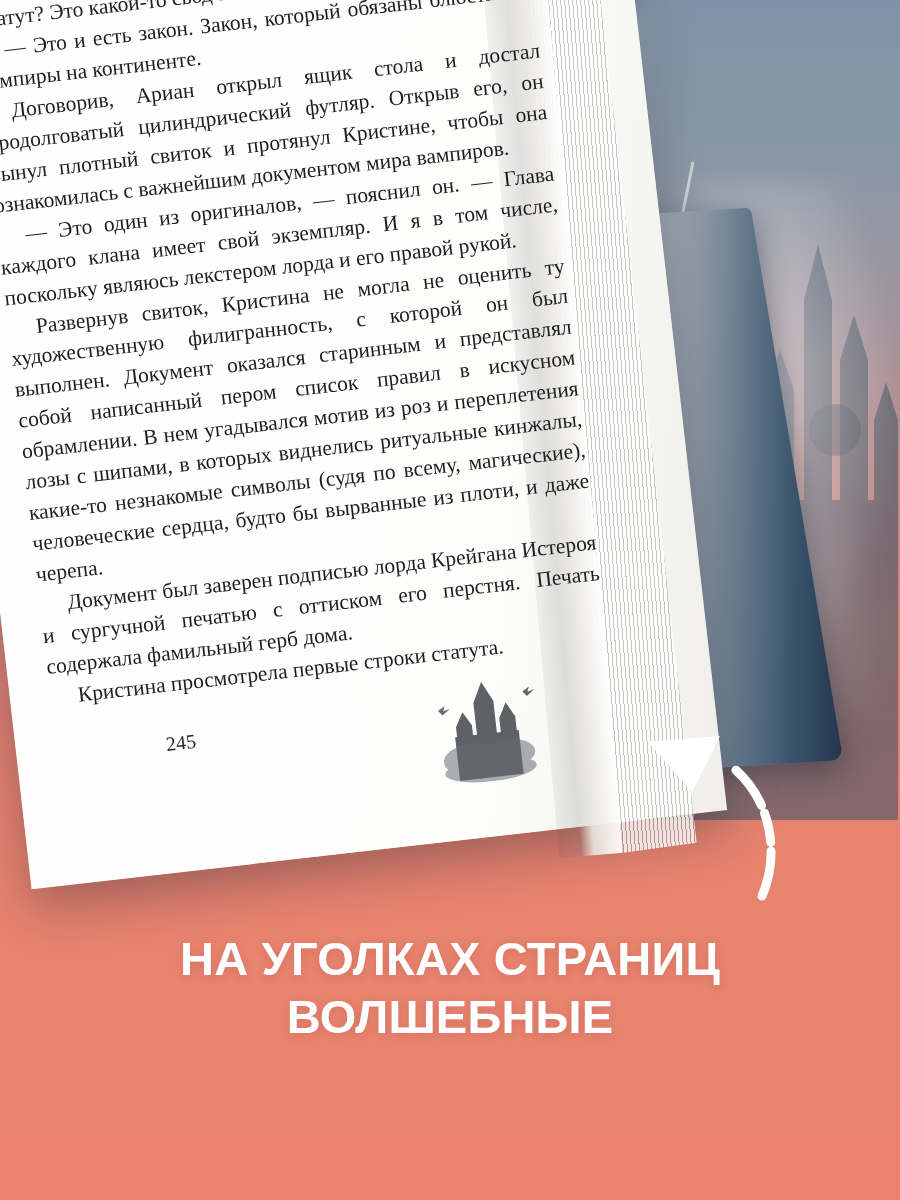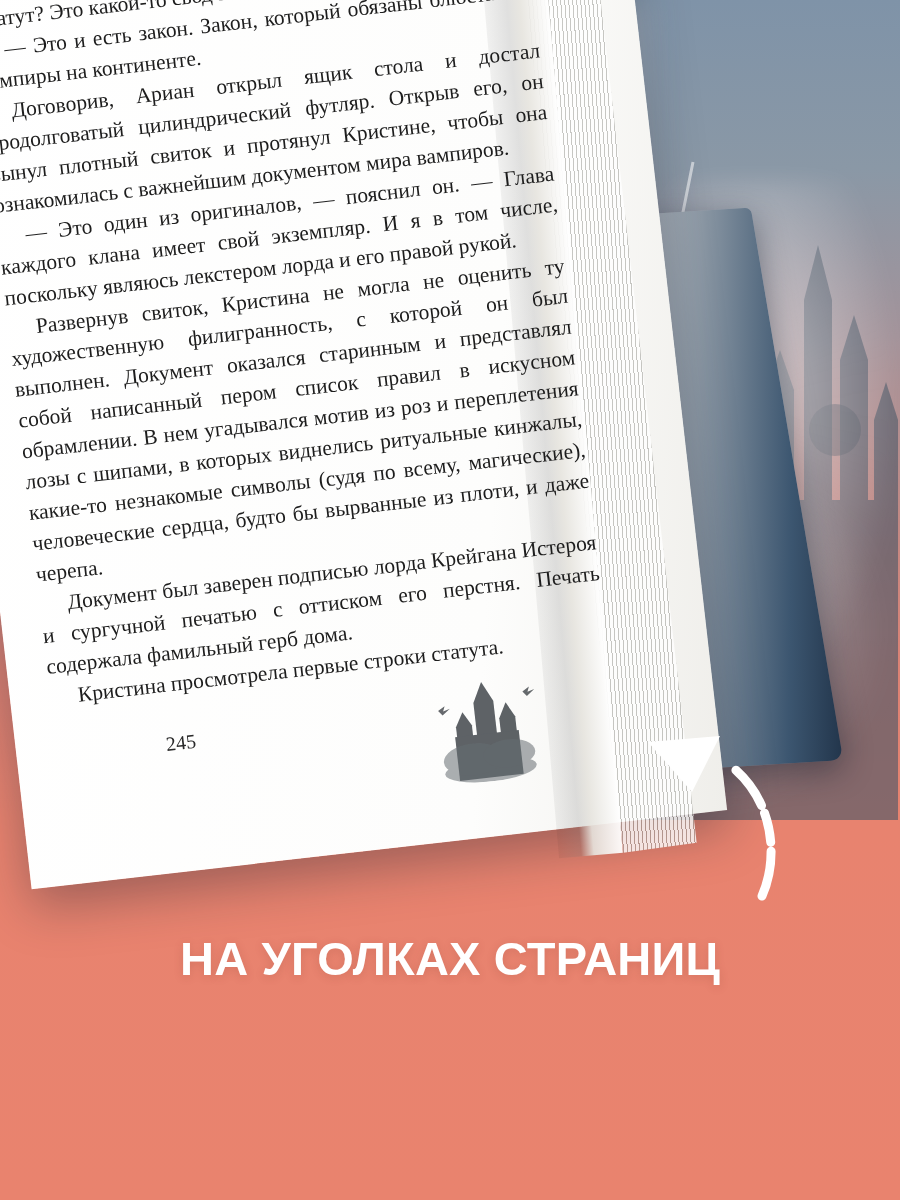--- a/index.html
+++ b/index.html
@@ -254,15 +254,16 @@
     </div>
   </div>
 
   <svg class="arrow" viewBox="0 0 180 210">
     <path d="M142 196 C 162 150, 150 86, 96 56" fill="none" stroke="#ffffff" stroke-width="9" stroke-linecap="round" stroke-dasharray="46 9 30 8 44"></path>
     <path d="M28 42 L100 36 L72 92 Z" fill="#ffffff"></path>
   </svg>
 
   <div class="caption">
     <span class="line">НА УГОЛКАХ СТРАНИЦ</span>
+    <span class="line">ВОЛШЕБНЫЕ</span>
   </div>
 
 </div>
 
 </body></html>

